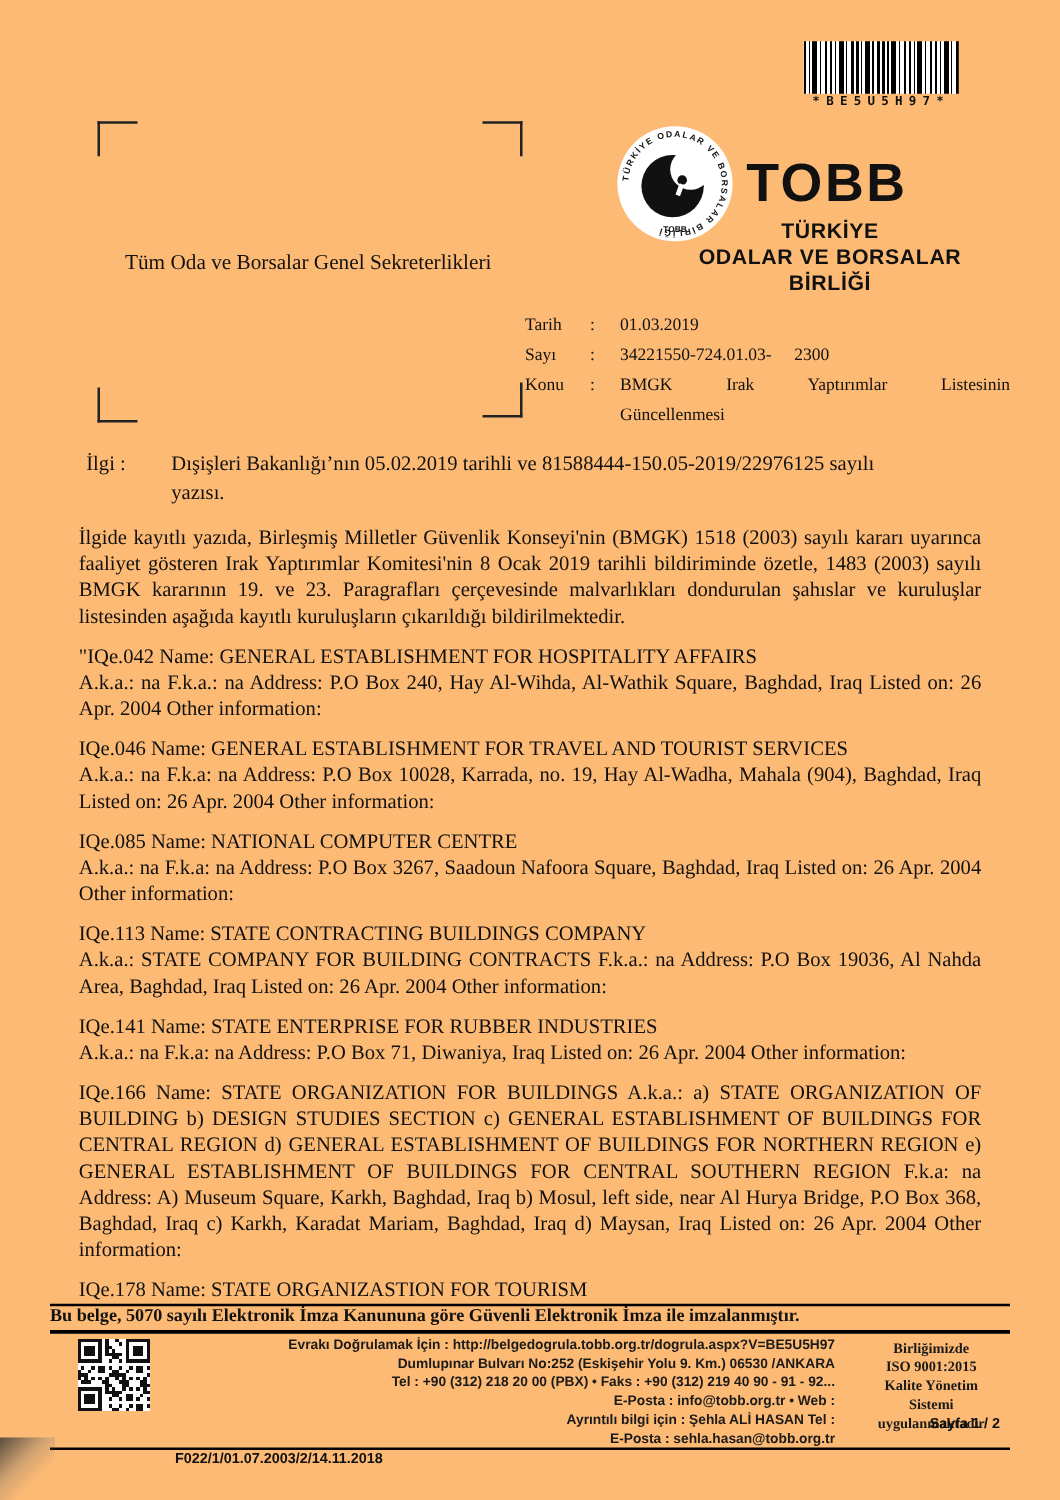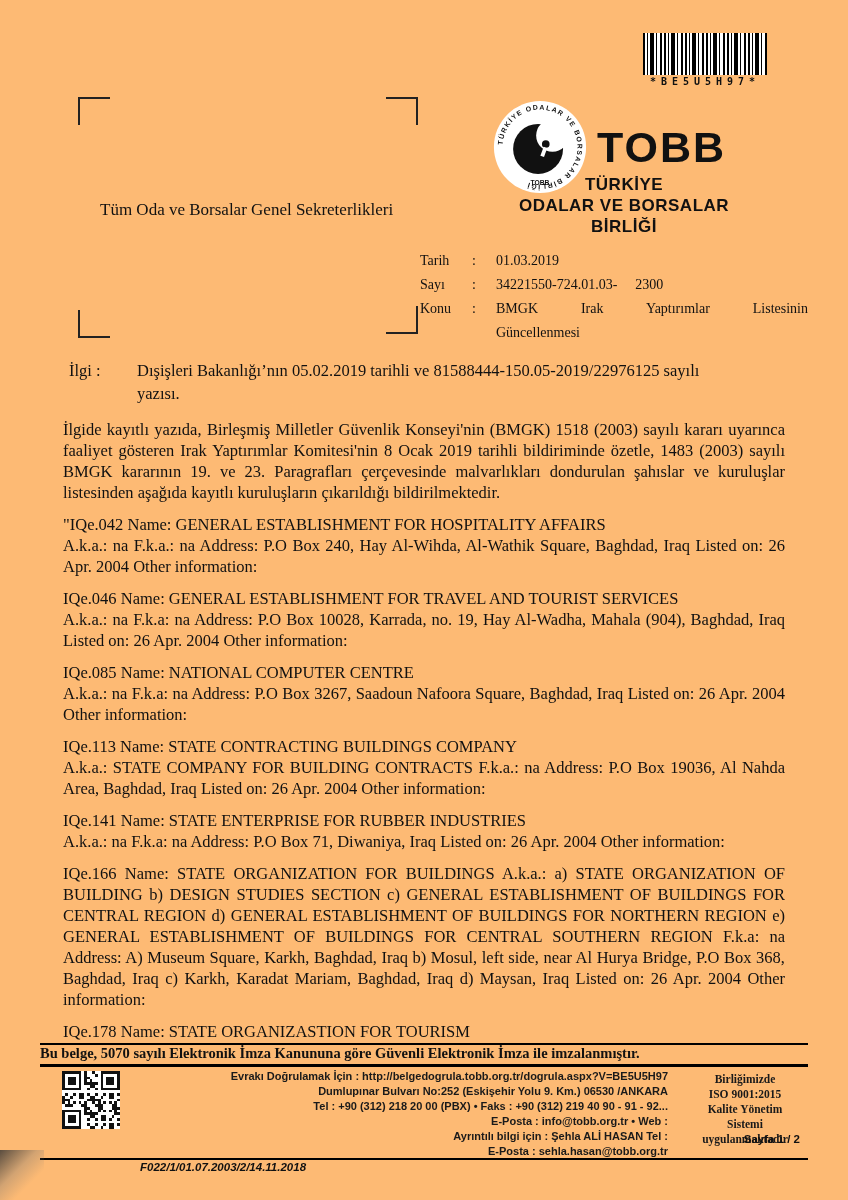--- a/index.html
+++ b/index.html
@@ -29,21 +29,21 @@
   .mark.br{left:386px; top:306px; border-bottom:2px solid #222; border-right:2px solid #222;}
   
   .recipient{position:absolute; left:100px; top:200px; font-size:17px;}
   .emblem{position:absolute; left:492px; top:99px; width:96px; height:96px;}
   .org-acronym{
     position:absolute; left:597px; top:126px;
     font-family:"Liberation Sans", sans-serif; font-weight:bold;
     font-size:43px; letter-spacing:2px; line-height:1;
   }
   .org-name{
-    position:absolute; left:484px; top:174px; width:280px; text-align:center;
+    position:absolute; left:524px; top:174px; width:280px; text-align:center;
     font-family:"Liberation Sans", sans-serif; font-weight:bold;
     font-size:17px; line-height:21px; letter-spacing:.5px;
   }
   
   .meta{position:absolute; left:420px; top:249px; font-size:14px; line-height:24px;}
   .meta-row{display:flex;}
   .meta-label{width:52px;}
   .meta-colon{width:24px;}
   .meta-value{white-space:nowrap;}
   .sayi-number{display:inline-block; margin-left:18px;}
@@ -75,21 +75,21 @@
     font-family:"Liberation Sans", sans-serif; font-size:11px; font-weight:bold;
     line-height:14.9px; color:#1a1a1a;
   }
   .footer-iso{
     position:absolute; left:665px; top:1072px; width:160px; text-align:center;
     font-family:Liberation Serif, serif; font-size:11.5px; font-weight:bold;
     line-height:15px; color:#1a1a1a;
   }
   .form-code{
     position:absolute; left:140px; top:1161px;
-    font-family:"Liberation Sans", sans-serif; font-size:11.5px; font-weight:bold;font-style:italic;
+    font-family:"Liberation Sans", sans-serif; font-size:11.5px; font-weight:bold;
   }
   .page-num{
     position:absolute; right:48px; top:1133px;
     font-family:"Liberation Sans", sans-serif; font-size:11.5px; font-weight:bold;padding-left:33px;
   }
   .smudge{
     position:absolute; left:0; top:1150px; width:44px; height:50px;
     background:linear-gradient(135deg, rgba(50,50,50,.8) 0%, rgba(110,110,110,.3) 40%, rgba(255,255,255,0) 68%);
   }
 </style>

